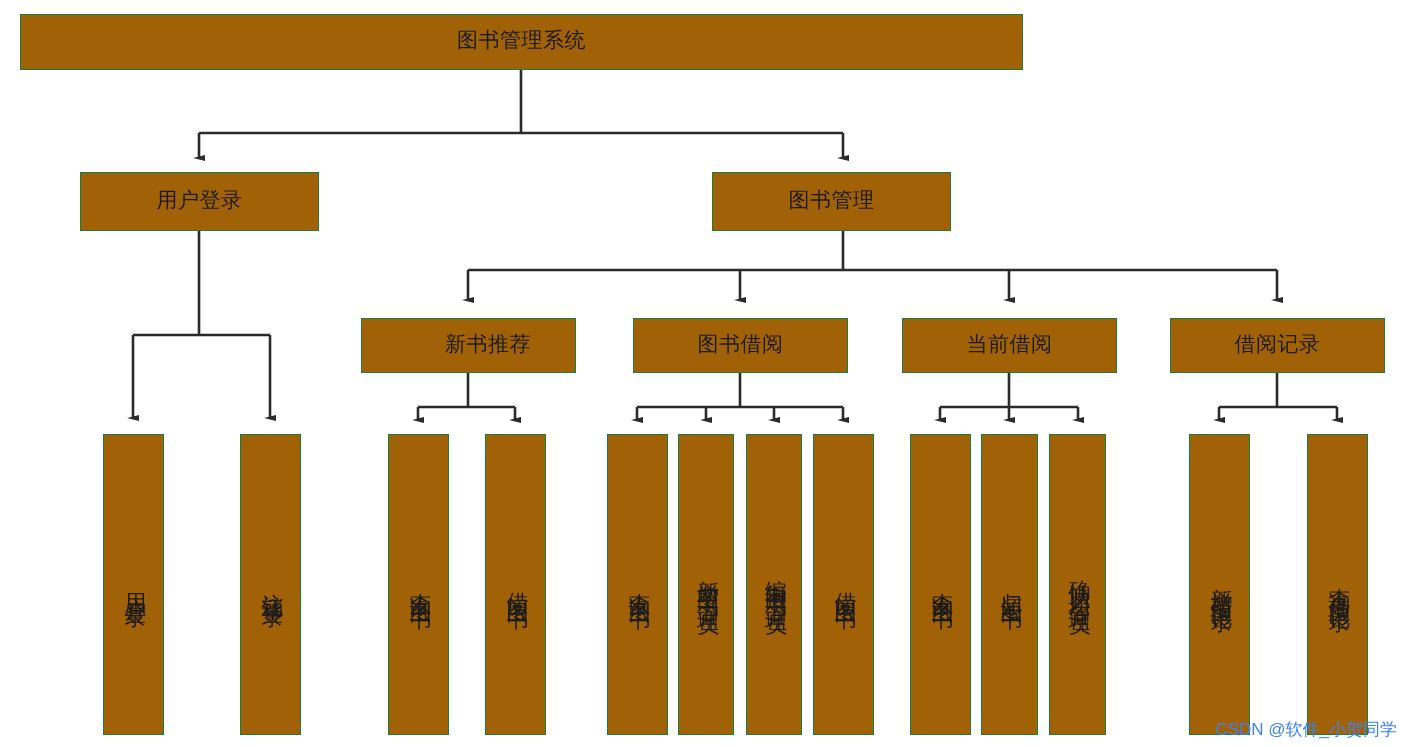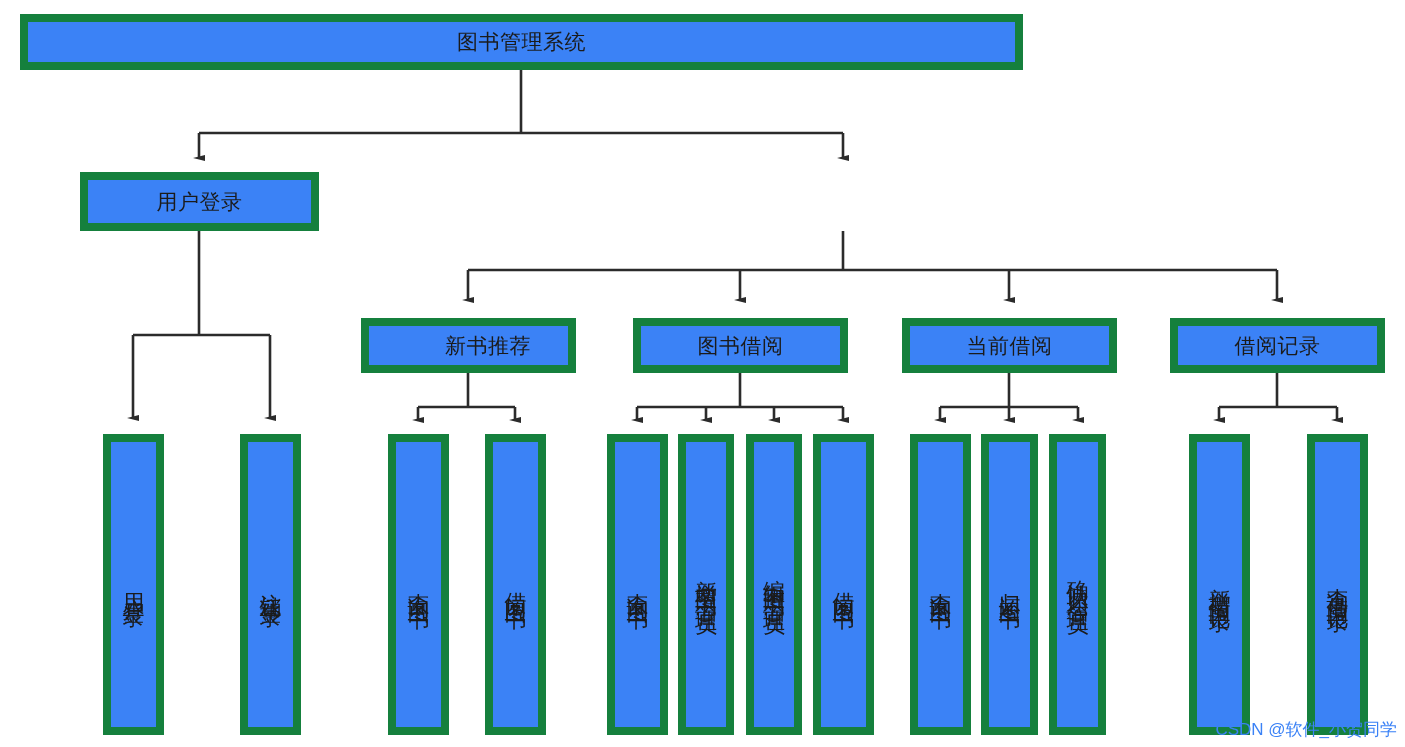--- a/index.html
+++ b/index.html
@@ -20,26 +20,27 @@
   #diagram-svg {
     position: absolute;
     left: 0;
     top: 0;
     width: 1405px;
     height: 747px;
   }
   .node-box {
     position: absolute;
     box-sizing: border-box;
-    background: #3b82f6;
-    border: 8px solid #15803d;
+    background: #a16207;
+    border: 1px solid #15803d;
     display: flex;
     align-items: center;
     justify-content: center;
     overflow: hidden;
+    font-family: Liberation Mono, monospace;
   }
   .node-label {
     color: #1b1b1b;
     line-height: 1.12;
     text-align: center;
     white-space: nowrap;
   }
   .node-h .node-label {
     font-size: 21px;
     letter-spacing: 0.5px;
@@ -138,20 +139,23 @@
   </svg>
 
   <div class="node-box node-root" style="left:20px; top:14px; width:1003px; height:56px;">
     <span class="node-label">图书管理系统</span>
   </div>
 
   <div class="node-box node-h" style="left:80px; top:172px; width:239px; height:59px;">
     <span class="node-label">用户登录</span>
   </div>
 
+  <div class="node-box node-h" style="left:712px; top:172px; width:239px; height:59px;">
+    <span class="node-label">图书管理</span>
+  </div>
 
   <div class="node-box node-h" style="left:361px; top:318px; width:215px; height:55px;padding-left:39px;">
     <span class="node-label">新书推荐</span>
   </div>
 
   <div class="node-box node-h" style="left:902px; top:318px; width:215px; height:55px;">
     <span class="node-label">当前借阅</span>
   </div>
 
   <div class="node-box node-h" style="left:633px; top:318px; width:215px; height:55px;">

